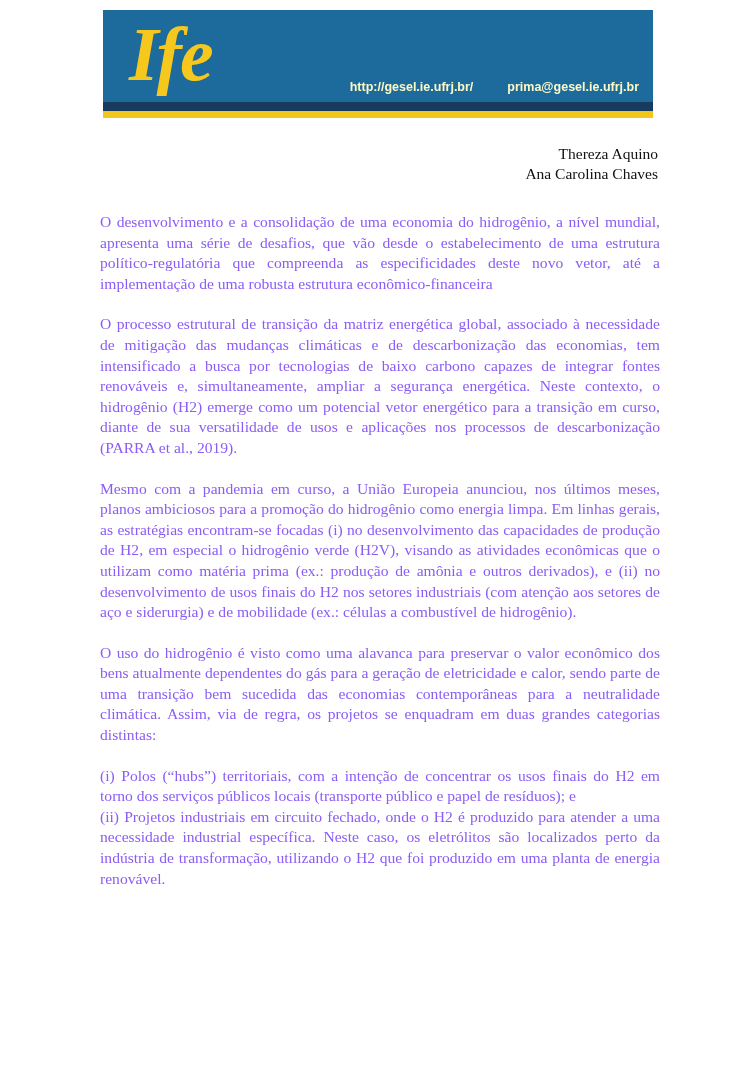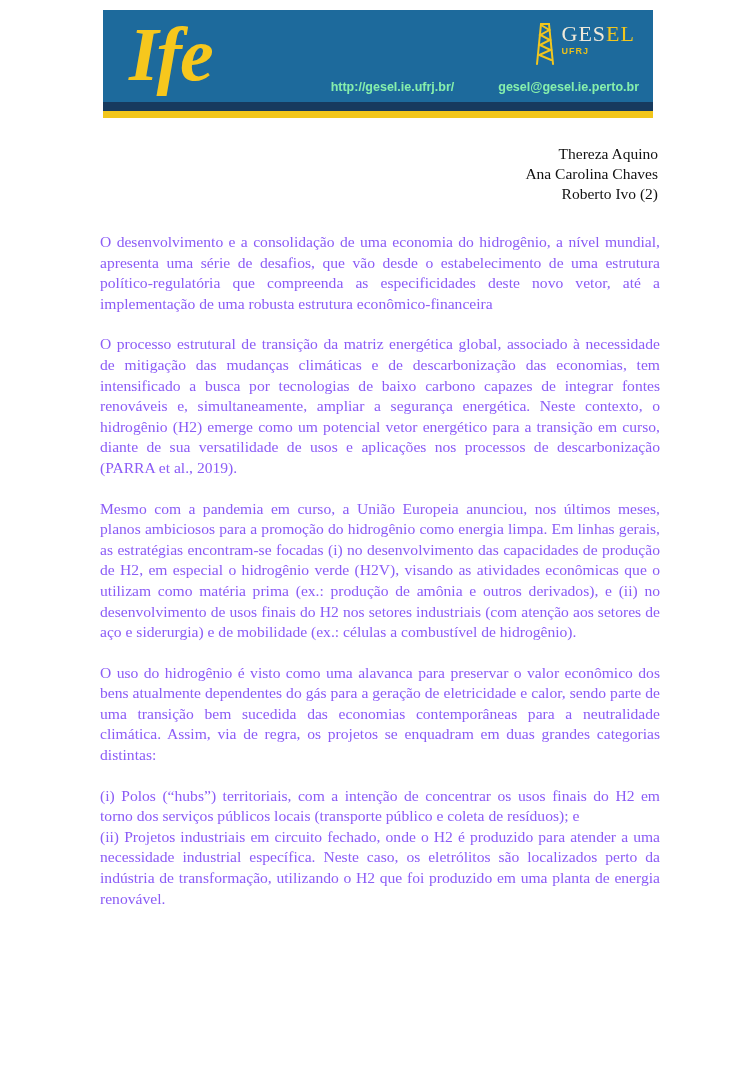--- a/index.html
+++ b/index.html
@@ -59,25 +59,25 @@
     color: #e8bf1d;
     letter-spacing: 1px;
   }
   .links {
     position: absolute;
     bottom: 8px;
     left: 0;
     right: 14px;
     display: flex;
     justify-content: flex-end;
-    gap: 44px;
+    gap: 34px;
     font-family: "Liberation Sans", sans-serif;
     font-size: 12.5px;
     font-weight: bold;
-    color: #86efac;
+    color: #fef9c3;
     white-space: nowrap;
   }
   .gold-line {
     margin: 0 auto;
     width: 550px;
     height: 7px;
     background: #f2c61b;
   }
 
   
@@ -119,52 +119,37 @@
 </style>
 </head>
 <body>
 
 <div class="page">
 
   <header>
     <div class="banner">
       <div class="ife-logo">Ife</div>
 
-      <div class="gesel-block">
-        <svg class="tower" viewBox="0 0 22 44" xmlns="http://www.w3.org/2000/svg">
-          <g stroke="#f2c61e" stroke-width="2" fill="none" stroke-linecap="round">
-            <path d="M7 2 L3 42"></path>
-            <path d="M15 2 L19 42"></path>
-            <path d="M7 2 L15 2"></path>
-            <path d="M7 3 L15.3 8 L6.4 13 L16 18 L5.8 23 L16.6 28 L5.2 33 L17.2 38"></path>
-          </g>
-        </svg>
-        <div>
-          <div class="gesel-name"><span class="ges">GES</span><span class="el">EL</span></div>
-          <div class="ufrj">UFRJ</div>
-        </div>
-      </div>
 
       <div class="links">
         <span>http://gesel.ie.ufrj.br/</span>
-        <span>gesel@gesel.ie.perto.br</span>
+        <span>prima@gesel.ie.ufrj.br</span>
       </div>
     </div>
     <div class="gold-line"></div>
   </header>
 
 
   <div class="authors">
     <div>Thereza Aquino</div>
     <div>Ana Carolina Chaves</div>
-    <div>Roberto Ivo (2)</div>
   </div>
 
   <main class="body-text">
     <p>O desenvolvimento e a consolidação de uma economia do hidrogênio, a nível mundial, apresenta uma série de desafios, que vão desde o estabelecimento de uma estrutura político-regulatória que compreenda as especificidades deste novo vetor, até a implementação de uma robusta estrutura econômico-financeira</p>
     <p>O processo estrutural de transição da matriz energética global, associado à necessidade de mitigação das mudanças climáticas e de descarbonização das economias, tem intensificado a busca por tecnologias de baixo carbono capazes de integrar fontes renováveis e, simultaneamente, ampliar a segurança energética. Neste contexto, o hidrogênio (H2) emerge como um potencial vetor energético para a transição em curso, diante de sua versatilidade de usos e aplicações nos processos de descarbonização (PARRA et al., 2019).</p>
     <p>Mesmo com a pandemia em curso, a União Europeia anunciou, nos últimos meses, planos ambiciosos para a promoção do hidrogênio como energia limpa. Em linhas gerais, as estratégias encontram-se focadas (i) no desenvolvimento das capacidades de produção de H2, em especial o hidrogênio verde (H2V), visando as atividades econômicas que o utilizam como matéria prima (ex.: produção de amônia e outros derivados), e (ii) no desenvolvimento de usos finais do H2 nos setores industriais (com atenção aos setores de aço e siderurgia) e de mobilidade (ex.: células a combustível de hidrogênio).</p>
     <p>O uso do hidrogênio é visto como uma alavanca para preservar o valor econômico dos bens atualmente dependentes do gás para a geração de eletricidade e calor, sendo parte de uma transição bem sucedida das economias contemporâneas para a neutralidade climática. Assim, via de regra, os projetos se enquadram em duas grandes categorias distintas:</p>
-    <p class="item">(i) Polos (“hubs”) territoriais, com a intenção de concentrar os usos finais do H2 em torno dos serviços públicos locais (transporte público e coleta de resíduos); e</p>
+    <p class="item">(i) Polos (“hubs”) territoriais, com a intenção de concentrar os usos finais do H2 em torno dos serviços públicos locais (transporte público e papel de resíduos); e</p>
     <p class="item">(ii) Projetos industriais em circuito fechado, onde o H2 é produzido para atender a uma necessidade industrial específica. Neste caso, os eletrólitos são localizados perto da indústria de transformação, utilizando o H2 que foi produzido em uma planta de energia renovável.</p>
   </main>
 
 </div>
 
 </body></html>

